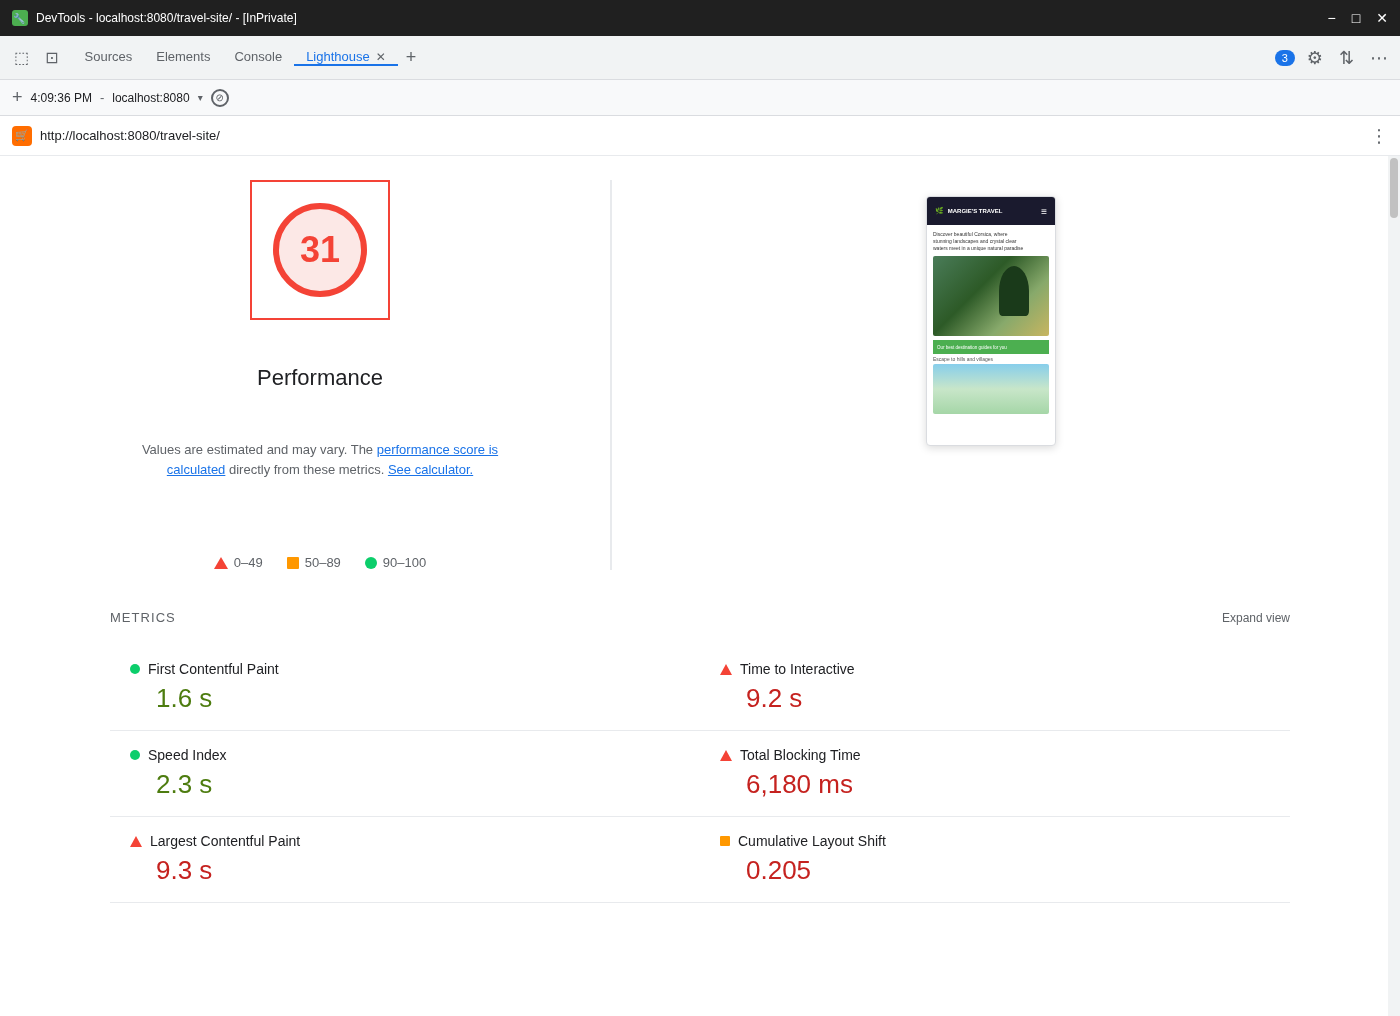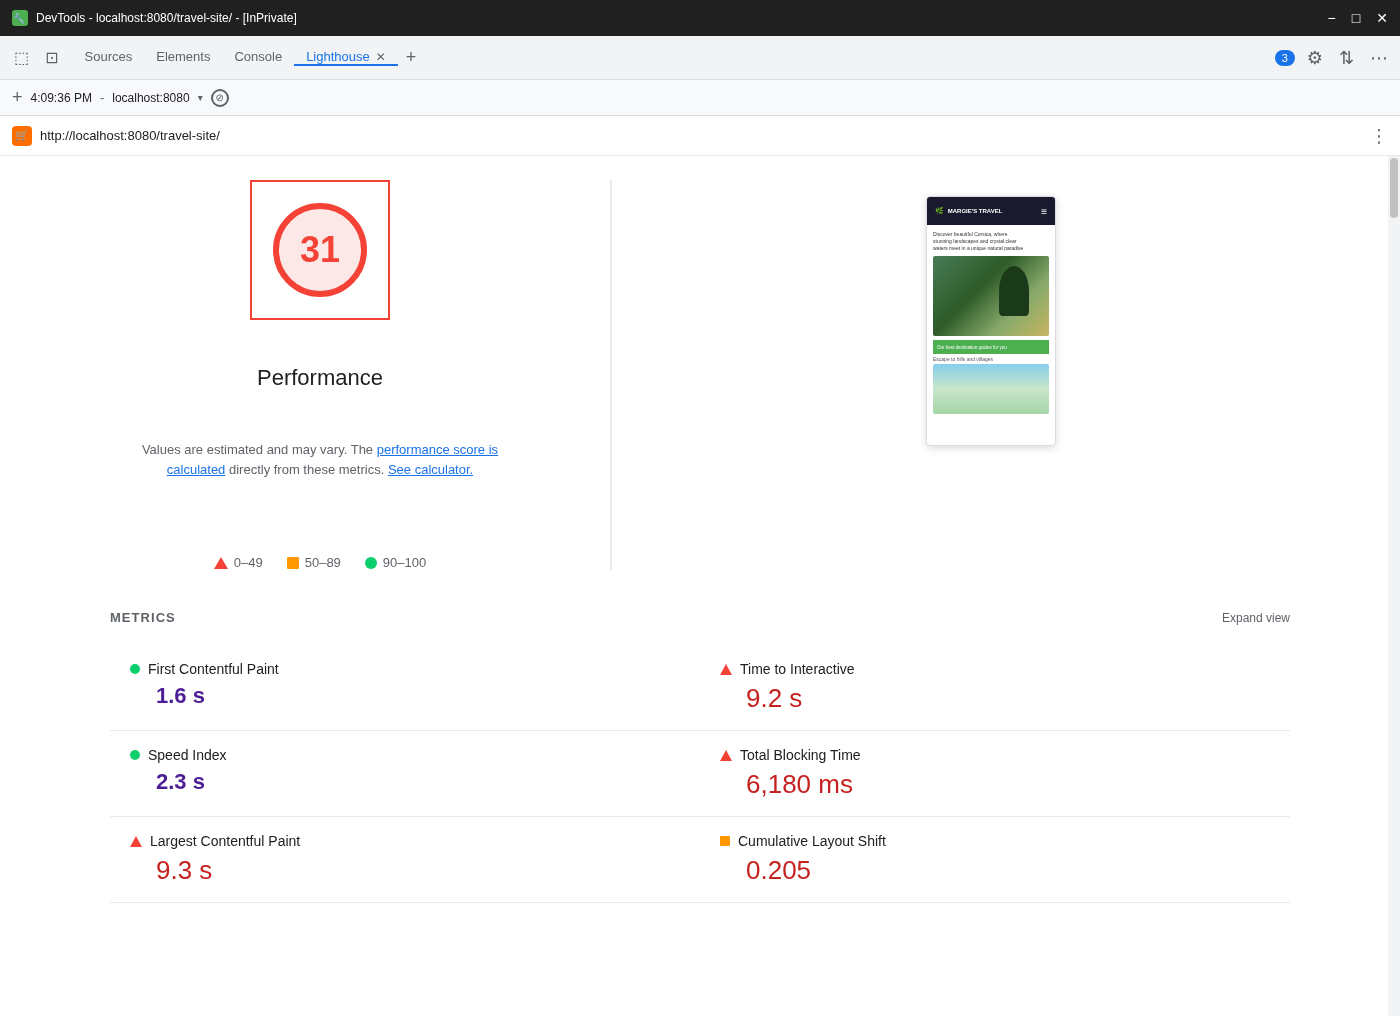--- a/index.html
+++ b/index.html
@@ -248,21 +248,21 @@
 
     .metrics-header {
       display: flex;
       align-items: center;
       justify-content: space-between;
       margin-bottom: 20px;
     }
 
     .metrics-title {
       font-size: 13px;
-      font-weight: 700;
+      font-weight: 400;
       color: #5f6368;
       letter-spacing: 0.08em;
     }
 
     .expand-view-btn {
       font-size: 12px;
       color: #5f6368;
       cursor: pointer;
       background: none;
       border: none;
@@ -295,23 +295,23 @@
       flex-shrink: 0;
     }
     .metric-dot-orange { width: 10px; height: 10px; background: #ff9800; border-radius: 1px; flex-shrink: 0; }
 
     .metric-name {
       font-size: 14px;
       color: #202124;
     }
 
     .metric-value-green {
-      font-size: 22px;
-      font-weight: 700;
-      color: #4c1d95;
+      font-size: 26px;
+      font-weight: 400;
+      color: #4d7c0f;
       padding-left: 26px;
     }
 
     .metric-value-red {
       font-size: 26px;
       font-weight: 400;
       color: #c5221f;
       padding-left: 26px;
     }
 

